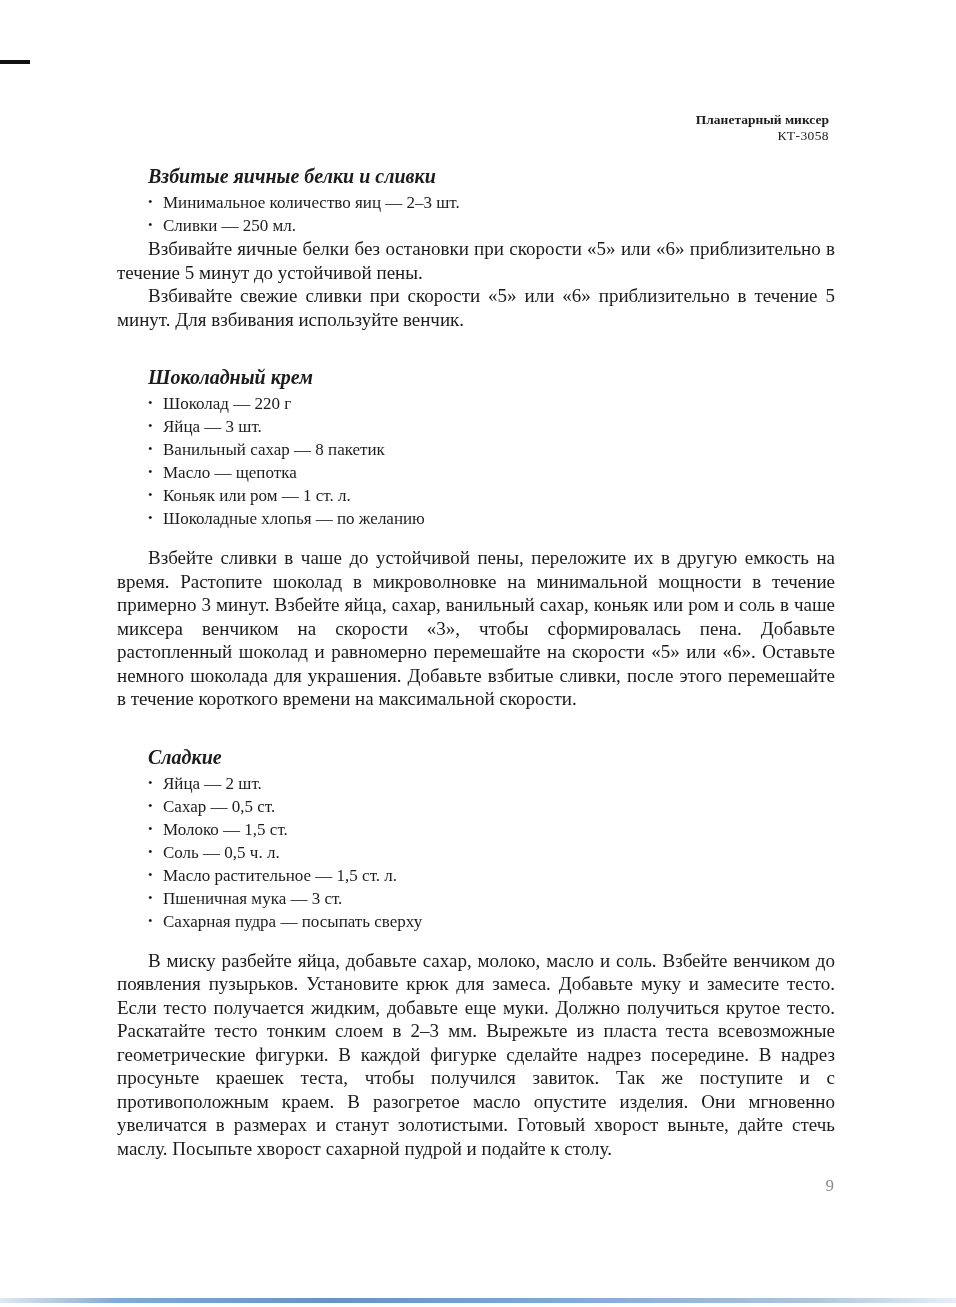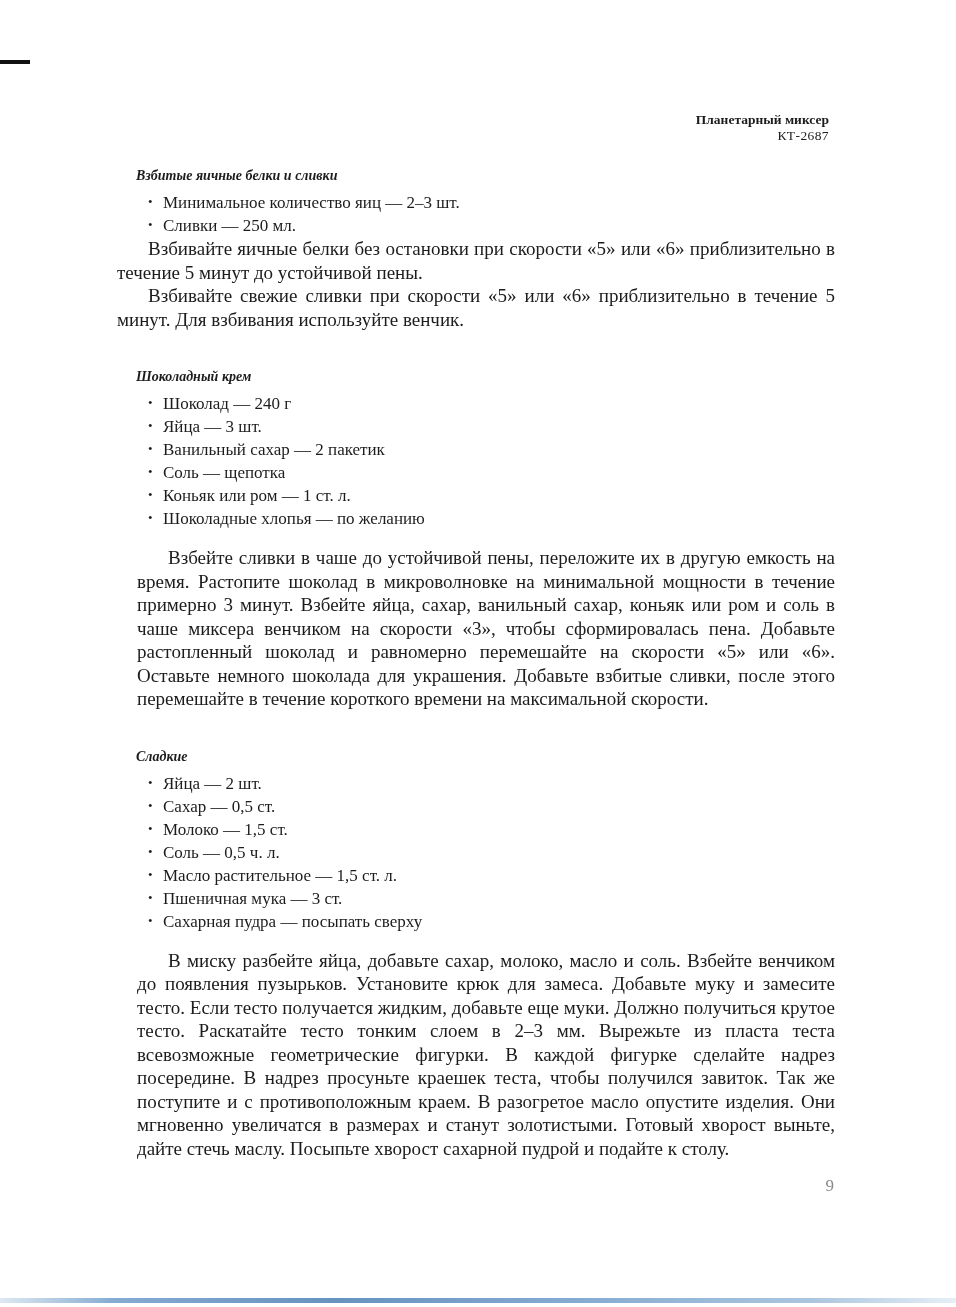--- a/index.html
+++ b/index.html
@@ -28,24 +28,24 @@
     line-height: 16px;
     margin: 0 6px 20px 0;
   }
   .hdr-product { font-weight: bold; }
   .hdr-model { letter-spacing: 0.4px; }
 
   section.recipe { margin-bottom: 34px; }
   section.recipe:last-of-type { margin-bottom: 0; }
 
   .sec-title {
-    font-size: 14px;
+    font-size: 20px;
     font-weight: bold;
     font-style: italic;
-    margin: 0 0 3px 19px;
+    margin: 0 0 3px 31px;
     line-height: 24px;
   }
   ul.ing-list {
     list-style: none;
     margin: 0;
     padding: 0 0 0 31px;
   }
   li.ing {
     font-size: 17px;
     line-height: 22.5px;
@@ -59,21 +59,21 @@
   }
   p.body-p {
     font-size: 19px;
     line-height: 23.5px;
     text-align: justify;
     text-indent: 31px;
     margin: 0;
     hyphens: auto;
     -webkit-hyphens: auto;
   }
-  p.gap-top { margin-top: 16px; margin-left: 20px; }
+  p.gap-top { margin-top: 16px; }
 
   .page-num {
     position: absolute;
     top: 1176px;
     right: 122px;
     font-size: 17px;
     color: #8a8a8a;
   }
   .crop-mark {
     position: absolute;
@@ -99,40 +99,40 @@
 <body>
 
 <div class="page">
 
   <div class="crop-mark"></div>
 
   <div class="content">
 
     <div class="header">
       <div class="hdr-product">Планетарный миксер</div>
-      <div class="hdr-model">КТ-2687</div>
+      <div class="hdr-model">КТ-3058</div>
     </div>
 
     <section class="recipe">
       <h3 class="sec-title">Взбитые яичные белки и сливки</h3>
       <ul class="ing-list">
         <li class="ing"><span class="b">•</span><span>Минимальное количество яиц — 2–3 шт.</span></li>
         <li class="ing"><span class="b">•</span><span>Сливки — 250 мл.</span></li>
       </ul>
       <p class="body-p">Взбивайте яичные белки без остановки при скорости «5» или «6» приблизительно в течение 5 минут до устойчивой пены.</p>
       <p class="body-p">Взбивайте свежие сливки при скорости «5» или «6» приблизительно в течение 5 минут. Для взбивания используйте венчик.</p>
     </section>
 
     <section class="recipe">
       <h3 class="sec-title">Шоколадный крем</h3>
       <ul class="ing-list">
-        <li class="ing"><span class="b">•</span><span>Шоколад — 240 г</span></li>
+        <li class="ing"><span class="b">•</span><span>Шоколад — 220 г</span></li>
         <li class="ing"><span class="b">•</span><span>Яйца — 3 шт.</span></li>
-        <li class="ing"><span class="b">•</span><span>Ванильный сахар — 2 пакетик</span></li>
-        <li class="ing"><span class="b">•</span><span>Соль — щепотка</span></li>
+        <li class="ing"><span class="b">•</span><span>Ванильный сахар — 8 пакетик</span></li>
+        <li class="ing"><span class="b">•</span><span>Масло — щепотка</span></li>
         <li class="ing"><span class="b">•</span><span>Коньяк или ром — 1 ст. л.</span></li>
         <li class="ing"><span class="b">•</span><span>Шоколадные хлопья — по желанию</span></li>
       </ul>
       <p class="body-p gap-top">Взбейте сливки в чаше до устойчивой пены, переложите их в другую емкость на время. Растопите шоколад в микроволновке на минимальной мощности в течение примерно 3 минут. Взбейте яйца, сахар, ванильный сахар, коньяк или ром и соль в чаше миксера венчиком на скорости «3», чтобы сформировалась пена. Добавьте растопленный шоколад и равномерно перемешайте на скорости «5» или «6». Оставьте немного шоколада для украшения. Добавьте взбитые сливки, после этого перемешайте в течение короткого времени на максимальной скорости.</p>
     </section>
 
     <section class="recipe">
       <h3 class="sec-title">Сладкие</h3>
       <ul class="ing-list">
         <li class="ing"><span class="b">•</span><span>Яйца — 2 шт.</span></li>

